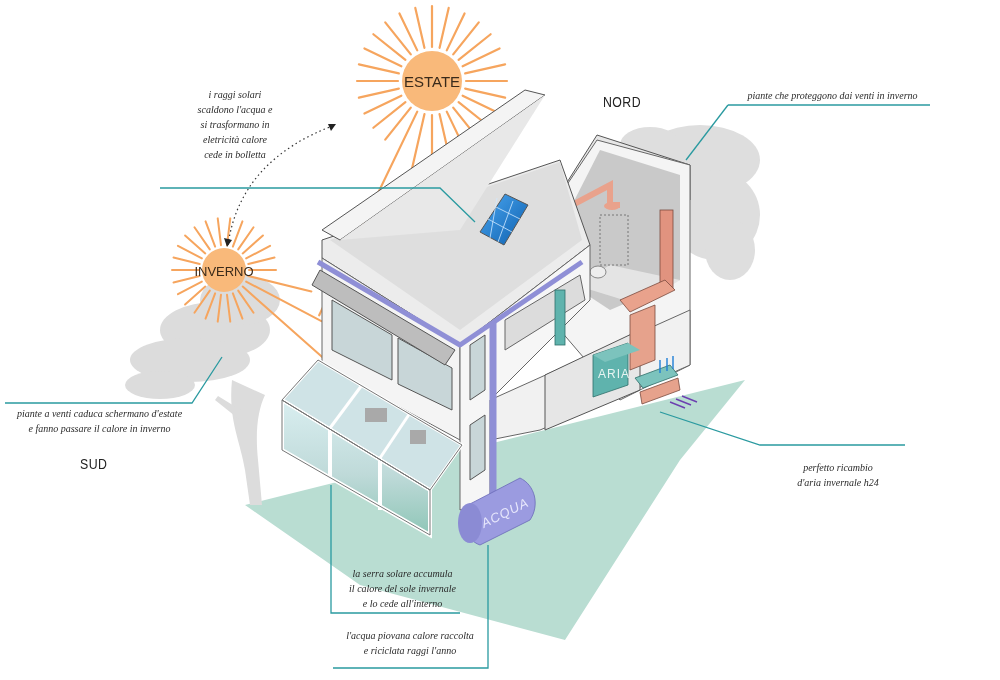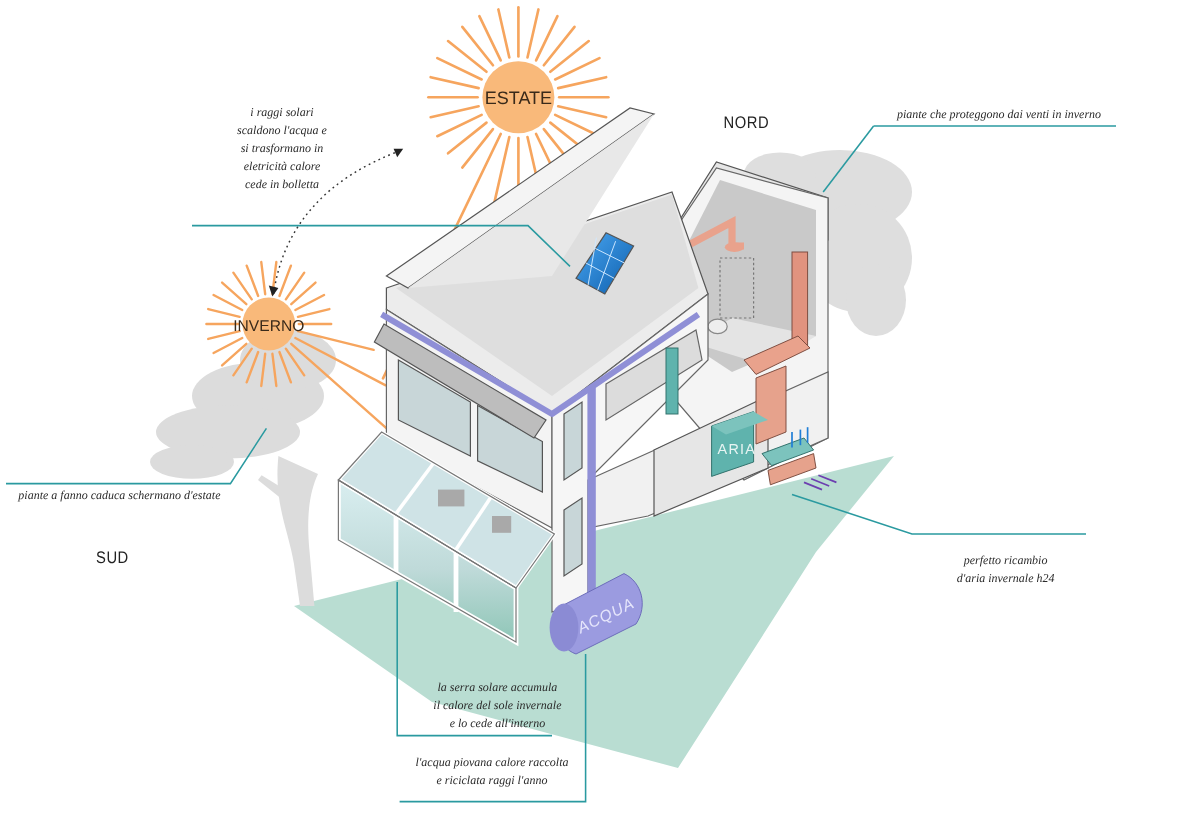--- a/index.html
+++ b/index.html
@@ -209,29 +209,30 @@
   <div>si trasformano in</div>
   <div>eletricità calore</div>
   <div>cede in bolletta</div>
 </div>
 
 <div class="note" style="left:735px;top:88px;width:195px;">
   <div>piante che proteggono dai venti in inverno</div>
 </div>
 
 <div class="note" style="left:2px;top:406px;width:195px;">
-  <div>piante a fanno caduca schermano d'estate</div>
+  <div>piante a venti caduca schermano d'estate</div>
+  <div>e fanno passare il calore in inverno</div>
 </div>
 
 <div class="note" style="left:778px;top:428px;width:120px;margin-top:32px;">
   <div>perfetto ricambio</div>
   <div>d'aria invernale h24</div>
 </div>
 
-<div class="note" style="left:352px;top:566px;width:125px;">
+<div class="note" style="left:340px;top:566px;width:125px;">
   <div>la serra solare accumula</div>
   <div>il calore del sole invernale</div>
   <div>e lo cede all'interno</div>
 </div>
 
 <div class="note" style="left:335px;top:628px;width:150px;">
   <div>l'acqua piovana calore raccolta</div>
   <div>e riciclata raggi l'anno</div>
 </div>
 

